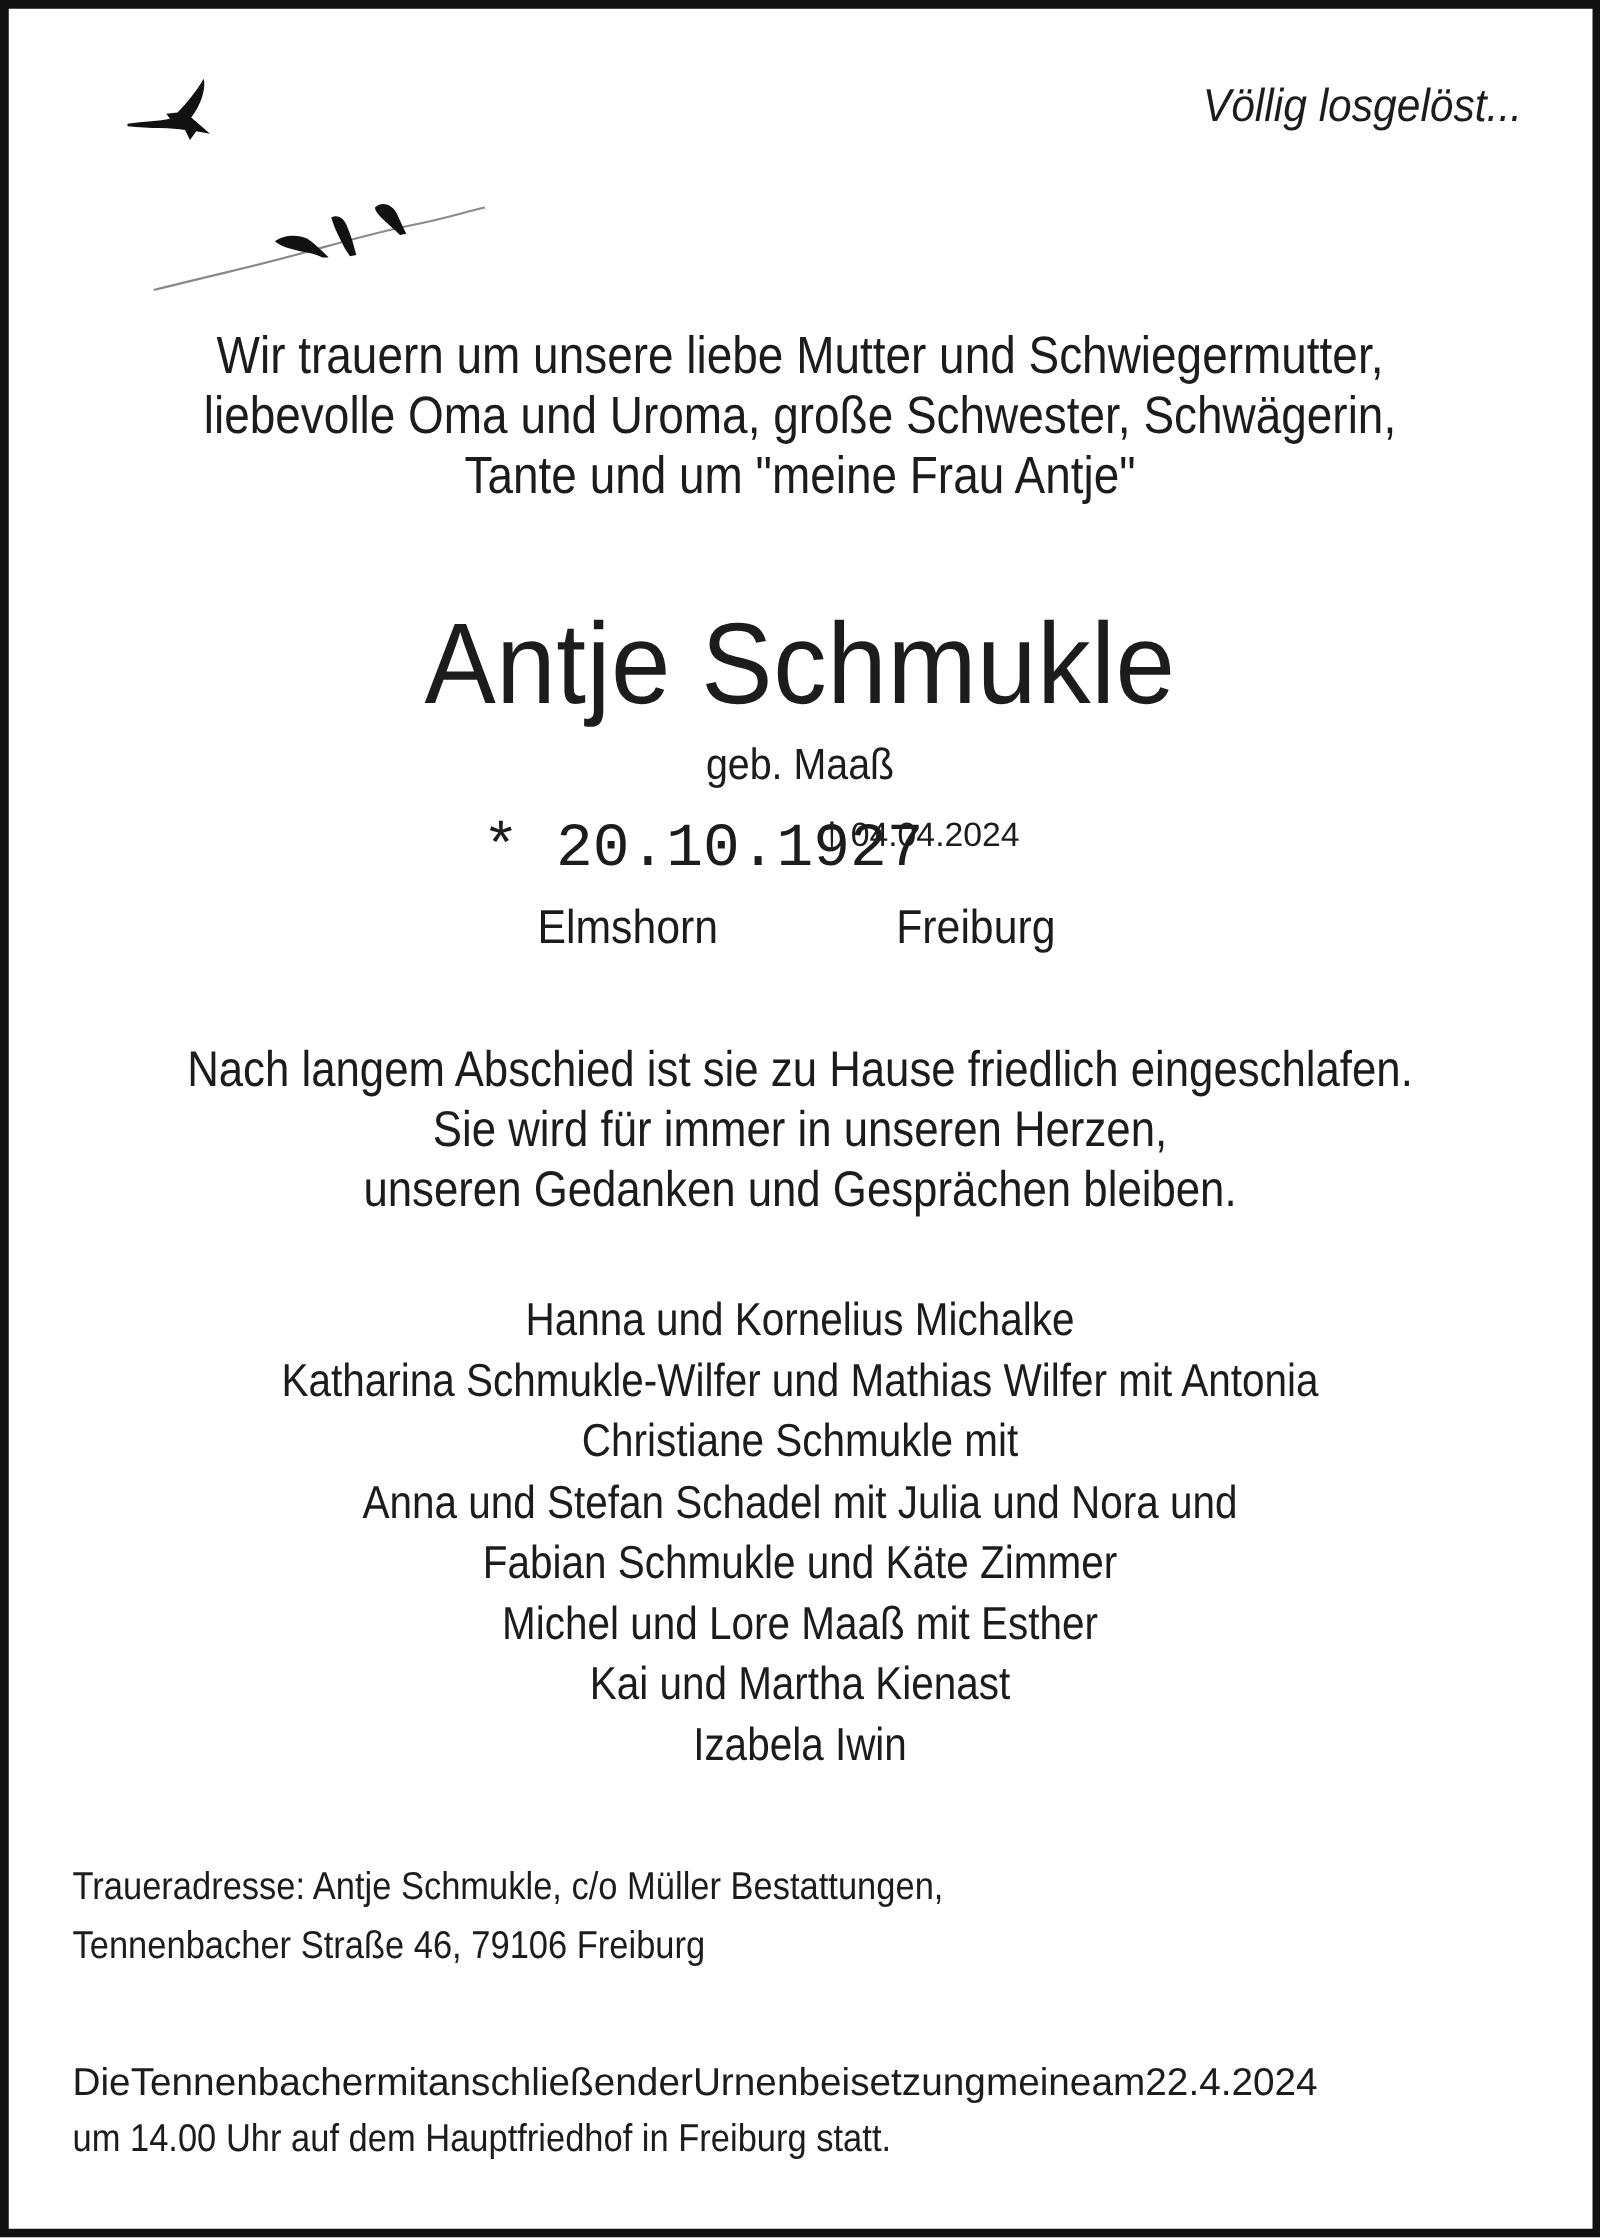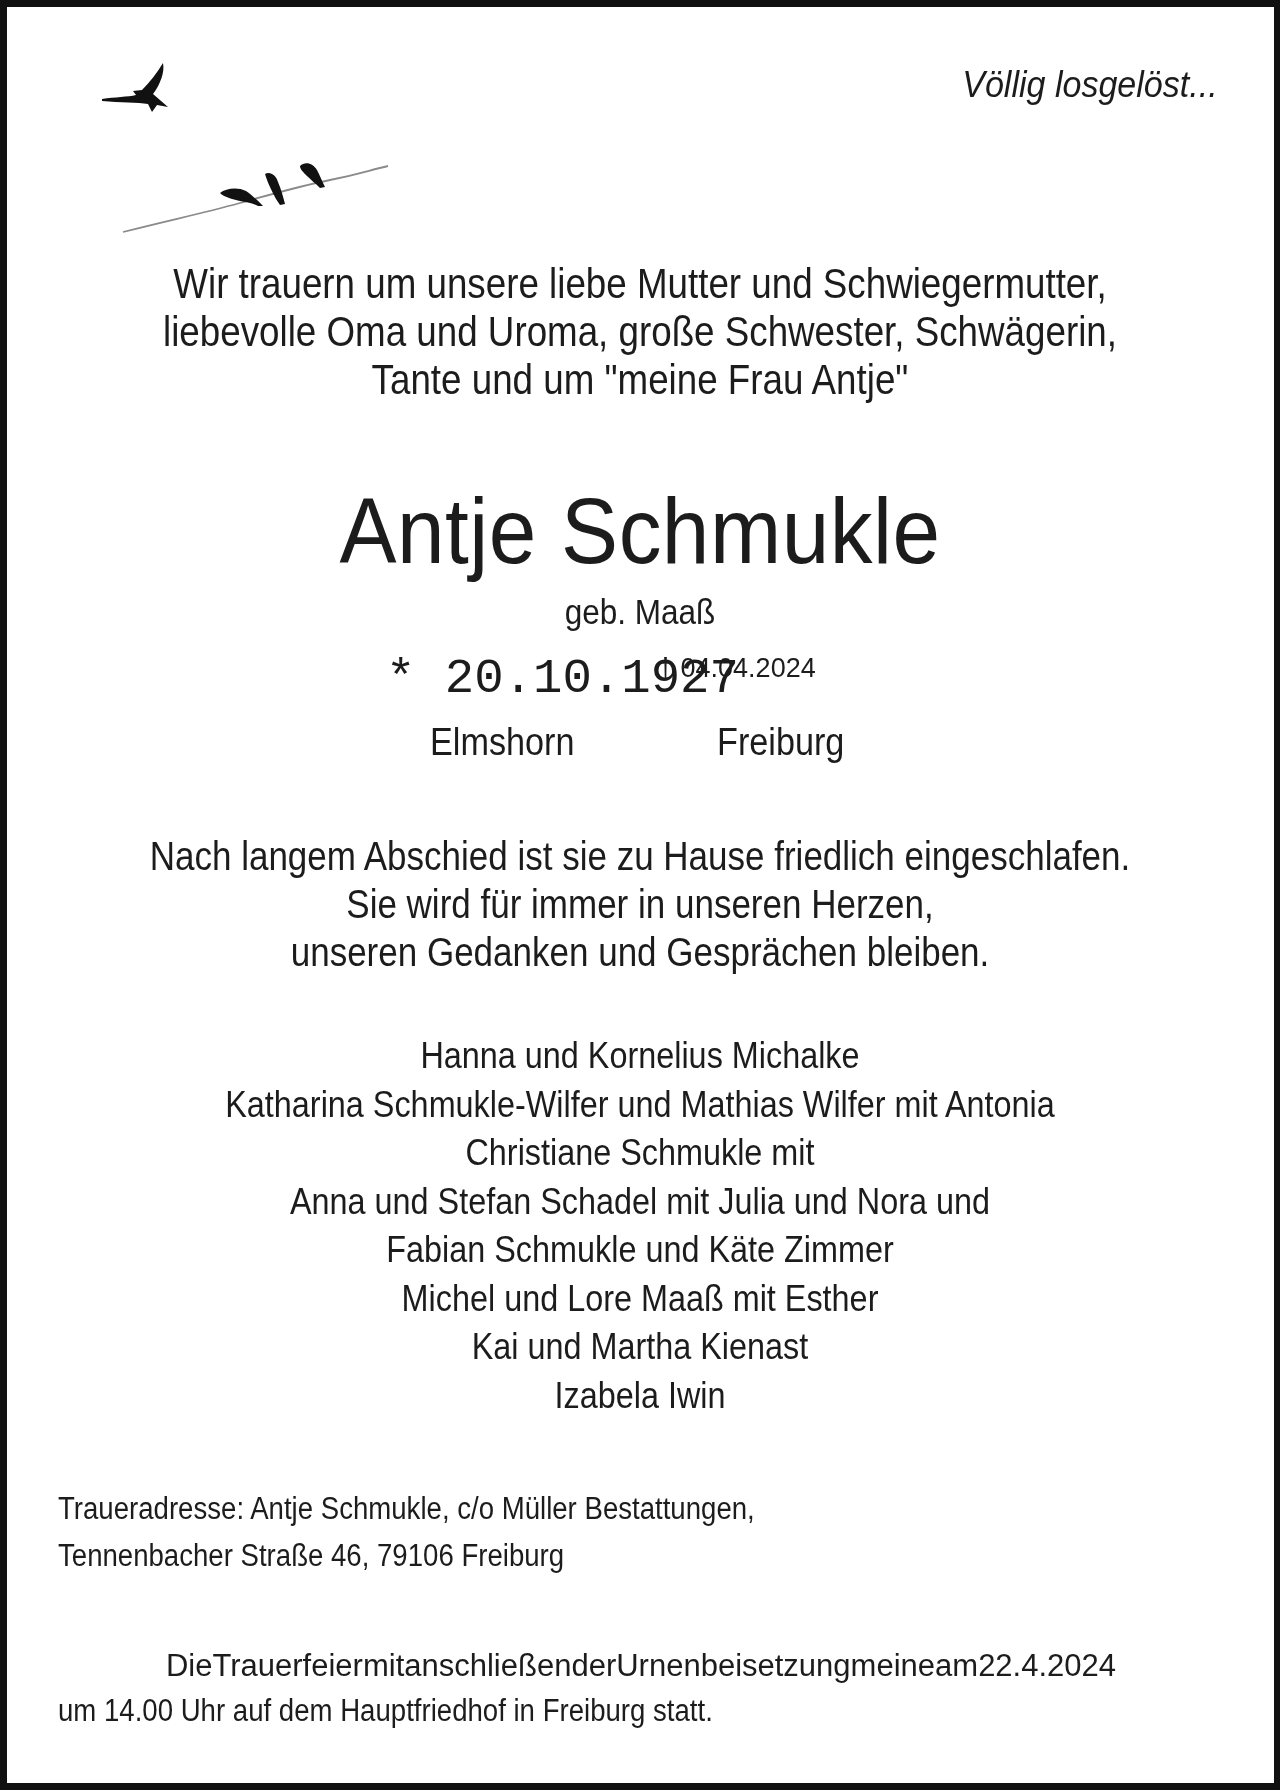--- a/index.html
+++ b/index.html
@@ -70,23 +70,23 @@
 <div class="line c names" style="top:1134px">Christiane Schmukle mit</div>
 <div class="line c names" style="top:1183px">Anna und Stefan Schadel mit Julia und Nora und</div>
 <div class="line c names" style="top:1231px">Fabian Schmukle und Käte Zimmer</div>
 <div class="line c names" style="top:1280px">Michel und Lore Maaß mit Esther</div>
 <div class="line c names" style="top:1328px">Kai und Martha Kienast</div>
 <div class="line c names" style="top:1377px">Izabela Iwin</div>
 
 <div class="line left addr" style="top:1493px">Traueradresse: Antje Schmukle, c/o Müller Bestattungen,</div>
 <div class="line left addr" style="top:1540px">Tennenbacher Straße 46, 79106 Freiburg</div>
 
-<div class="line left ceremony" id="cer1" style="top:1650px; width:1166px; display:flex; justify-content:center;">
+<div class="line left ceremony" id="cer1" style="top:1650px; width:1166px; display:flex; justify-content:flex-start;">
   <span>Die</span>
-  <span>Trauerfeier</span>
+  <span>Tennenbacher</span>
   <span>mit</span>
   <span>anschließender</span>
   <span>Urnenbeisetzung</span>
   <span>meine</span>
   <span>am</span>
   <span>22.4.2024</span>
 </div>
 <div class="line left ceremony" style="top:1695px; transform:scaleX(0.89);">um 14.00 Uhr auf dem Hauptfriedhof in Freiburg statt.</div>
 
 </body></html>

